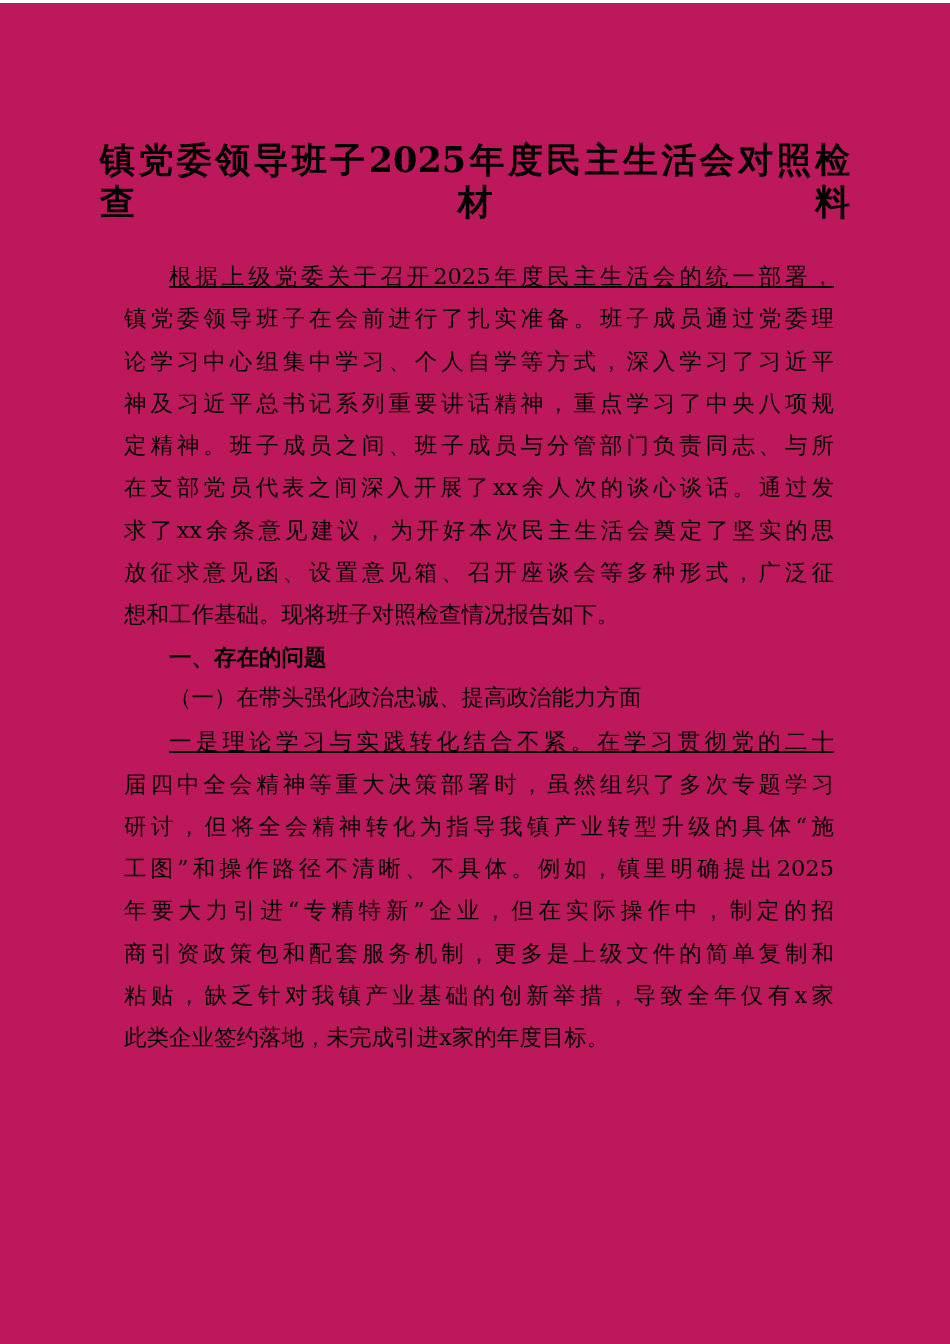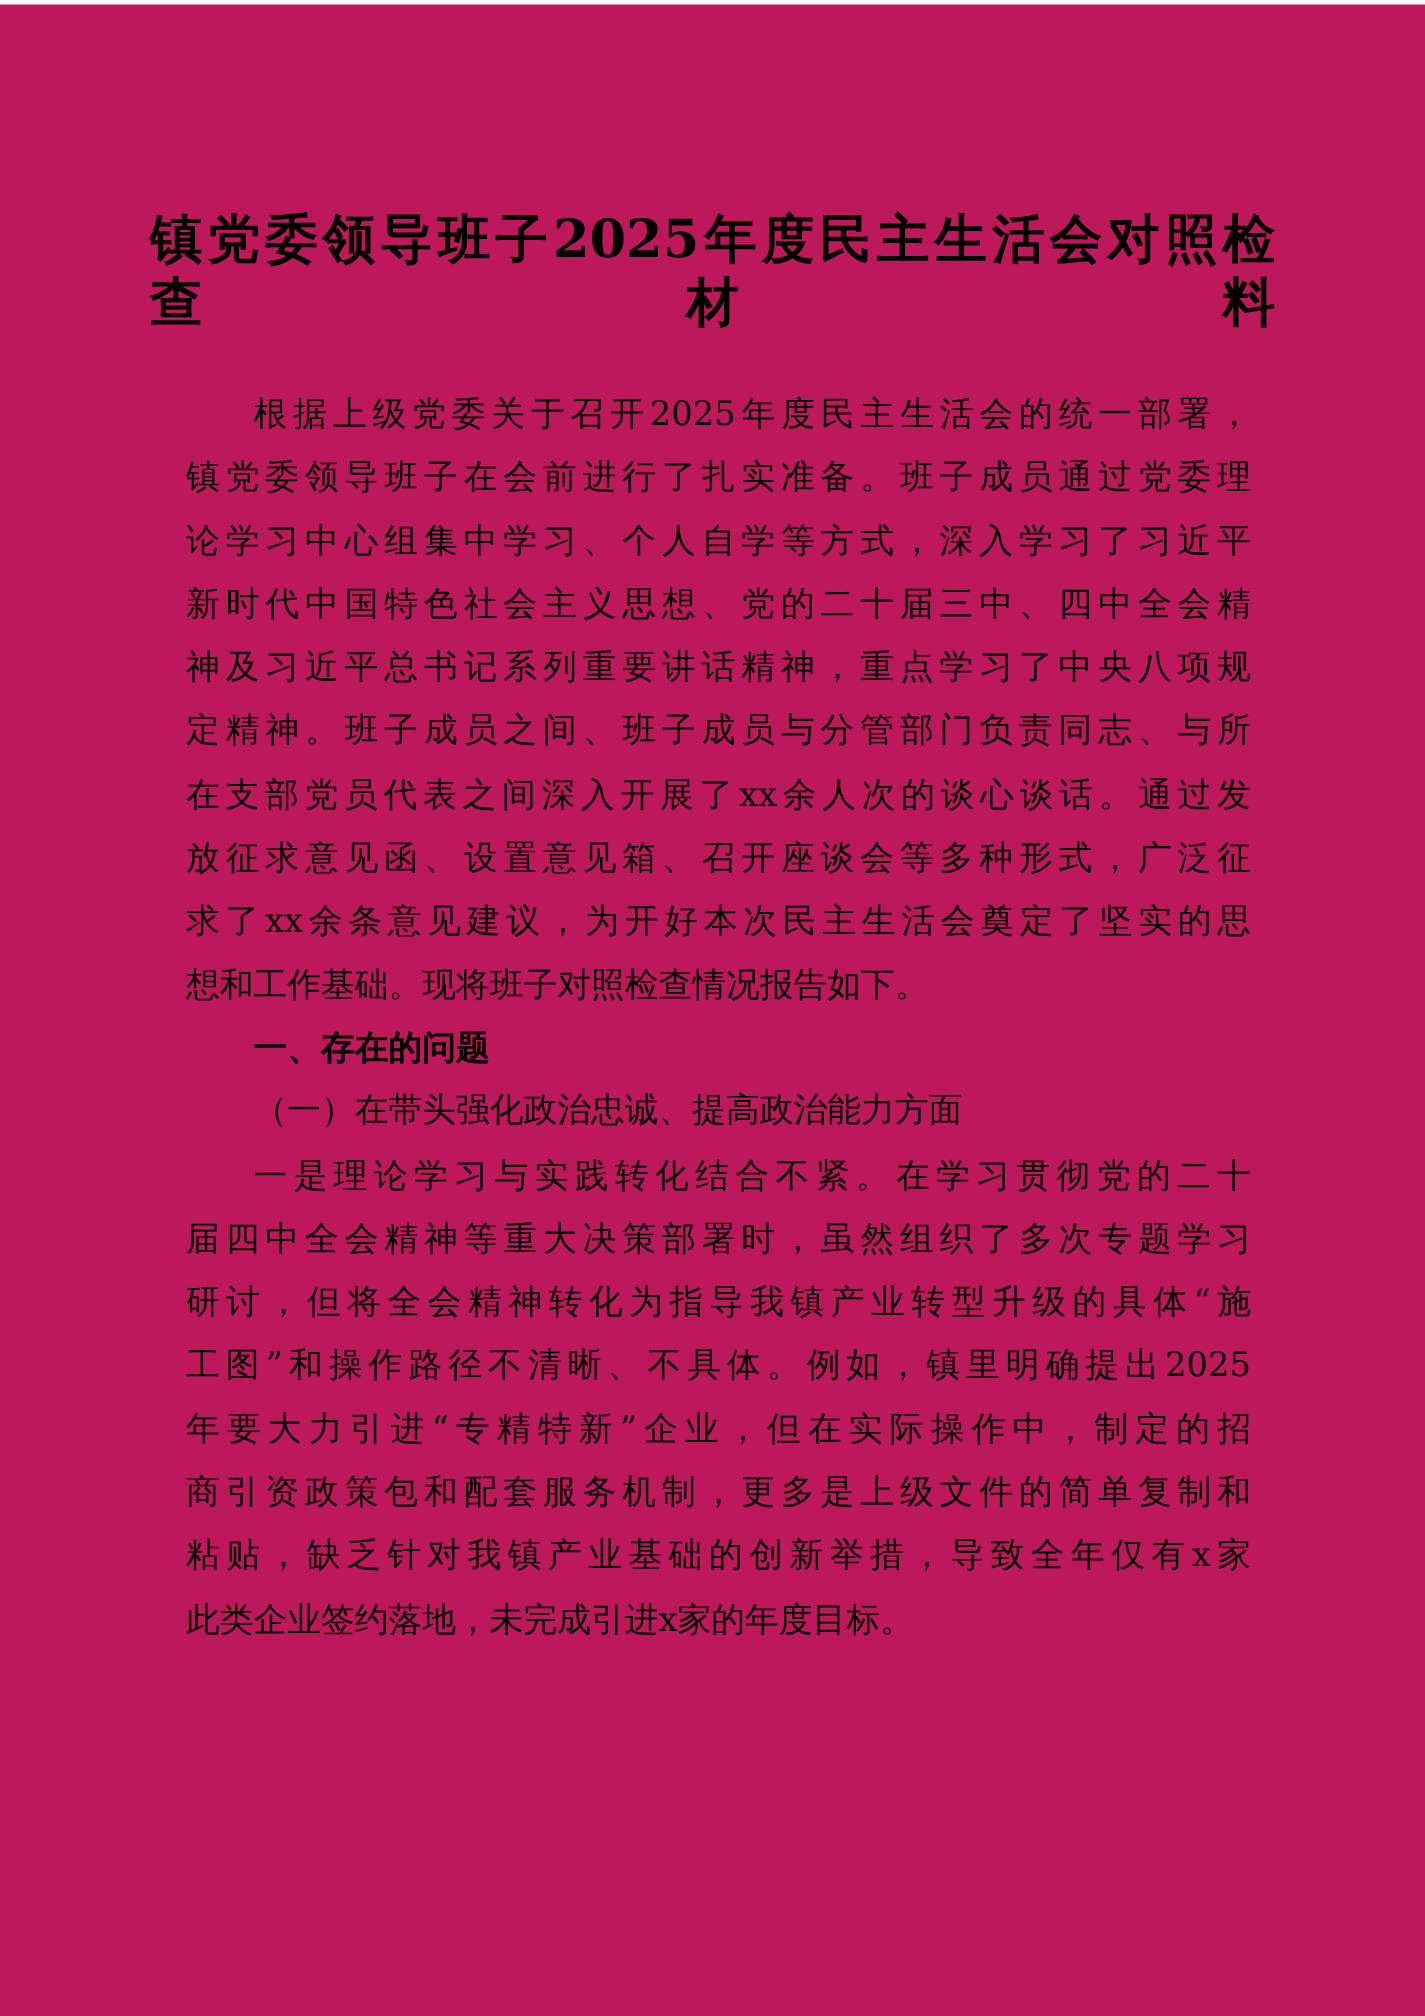--- a/index.html
+++ b/index.html
@@ -45,21 +45,21 @@
     display: block;
     white-space: nowrap;
     text-align: justify;
     text-align-last: justify;
     height: 42.3px;
   }
   .line.last {
     text-align: center;
     text-align-last: left;
   }
-  .indent { padding-left: 45px; }
+  .indent { padding-left: 45px; text-decoration: underline; }
   .h1 {
     font-family: "DejaVu Sans", "Liberation Sans", sans-serif;
     font-weight: bold;
     padding-left: 45px;
     text-align: right; text-align-last: left;
   }
   .h2 {
     padding-left: 45px;
     text-align: left; text-align-last: left;
     font-family: Liberation Mono, monospace;
@@ -72,26 +72,25 @@
 
   <div class="title">
     <span class="line">镇党委领导班子2025年度民主生活会对照检</span>
     <span class="line">查材料</span>
   </div>
 
   <div class="body-text" style="top:252px;">
     <span class="line indent">根据上级党委关于召开2025年度民主生活会的统一部署，</span>
     <span class="line">镇党委领导班子在会前进行了扎实准备。班子成员通过党委理</span>
     <span class="line">论学习中心组集中学习、个人自学等方式，深入学习了习近平</span>
-    <span class="line">新时代中国特色社会主义思想、党的二十届三中、四中全会精</span>
     <span class="line">神及习近平总书记系列重要讲话精神，重点学习了中央八项规</span>
     <span class="line">定精神。班子成员之间、班子成员与分管部门负责同志、与所</span>
     <span class="line">在支部党员代表之间深入开展了xx余人次的谈心谈话。通过发</span>
+    <span class="line">求了xx余条意见建议，为开好本次民主生活会奠定了坚实的思</span>
     <span class="line">放征求意见函、设置意见箱、召开座谈会等多种形式，广泛征</span>
-    <span class="line">求了xx余条意见建议，为开好本次民主生活会奠定了坚实的思</span>
     <span class="line last">想和工作基础。现将班子对照检查情况报告如下。</span>
 
     <span class="line h1">一、存在的问题</span>
     <span class="line h2">（一）在带头强化政治忠诚、提高政治能力方面</span>
 
     <span class="line indent">一是理论学习与实践转化结合不紧。在学习贯彻党的二十</span>
     <span class="line">届四中全会精神等重大决策部署时，虽然组织了多次专题学习</span>
     <span class="line">研讨，但将全会精神转化为指导我镇产业转型升级的具体“施</span>
     <span class="line">工图”和操作路径不清晰、不具体。例如，镇里明确提出2025</span>
     <span class="line">年要大力引进“专精特新”企业，但在实际操作中，制定的招</span>

